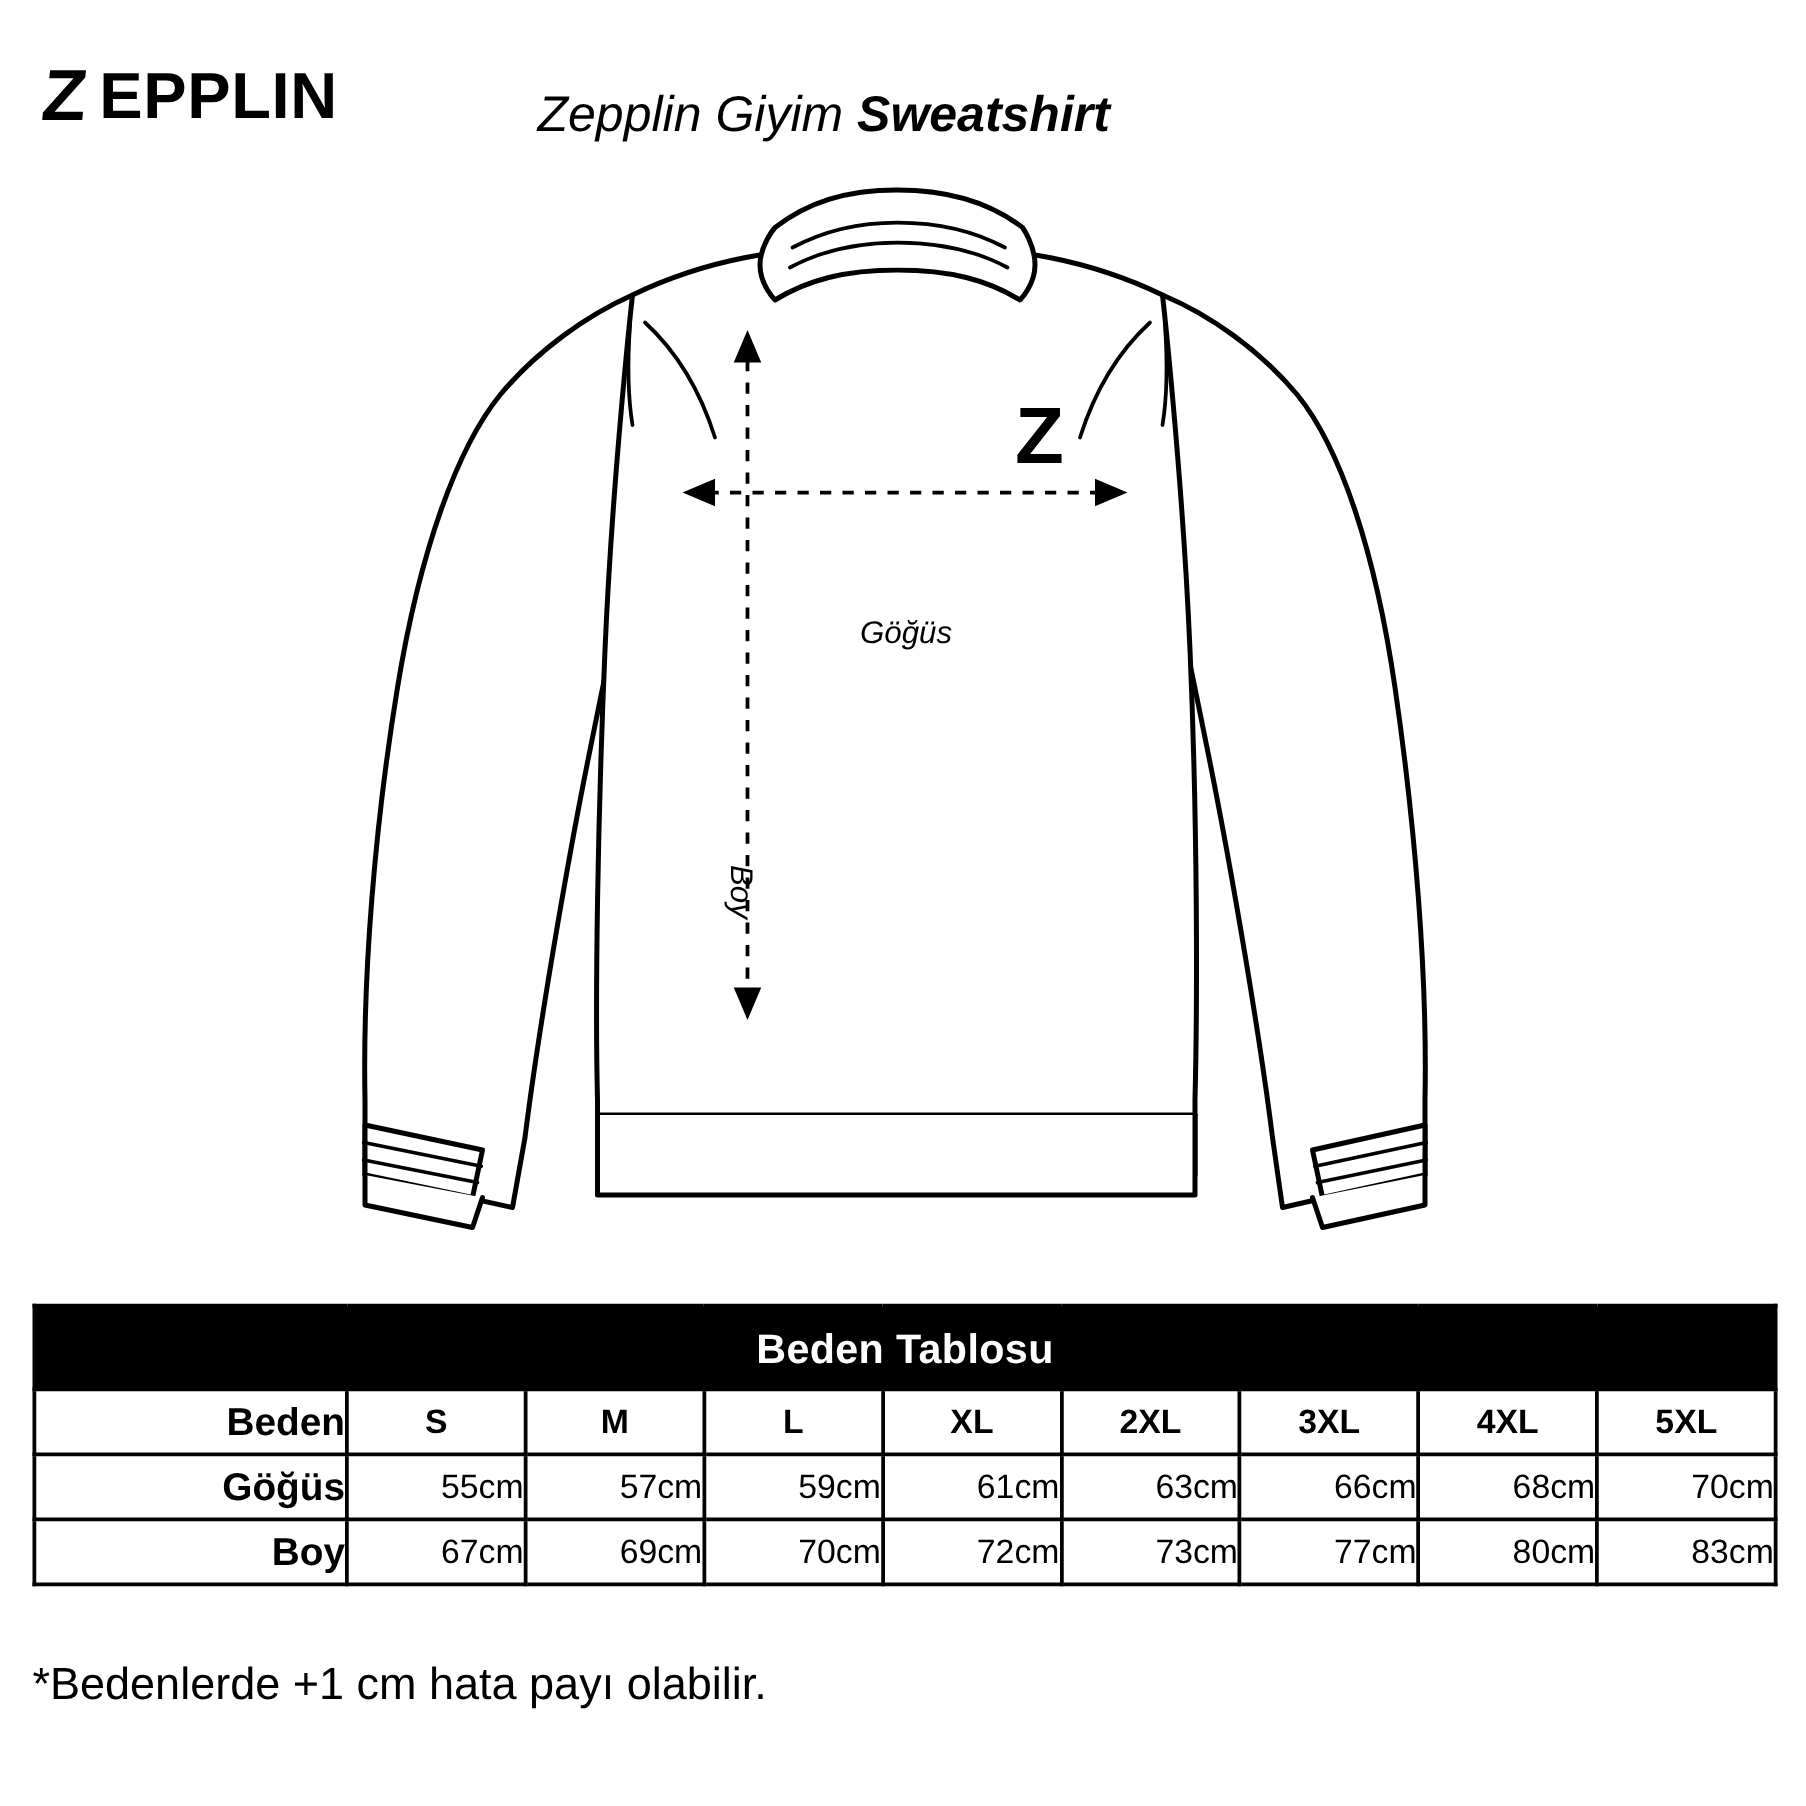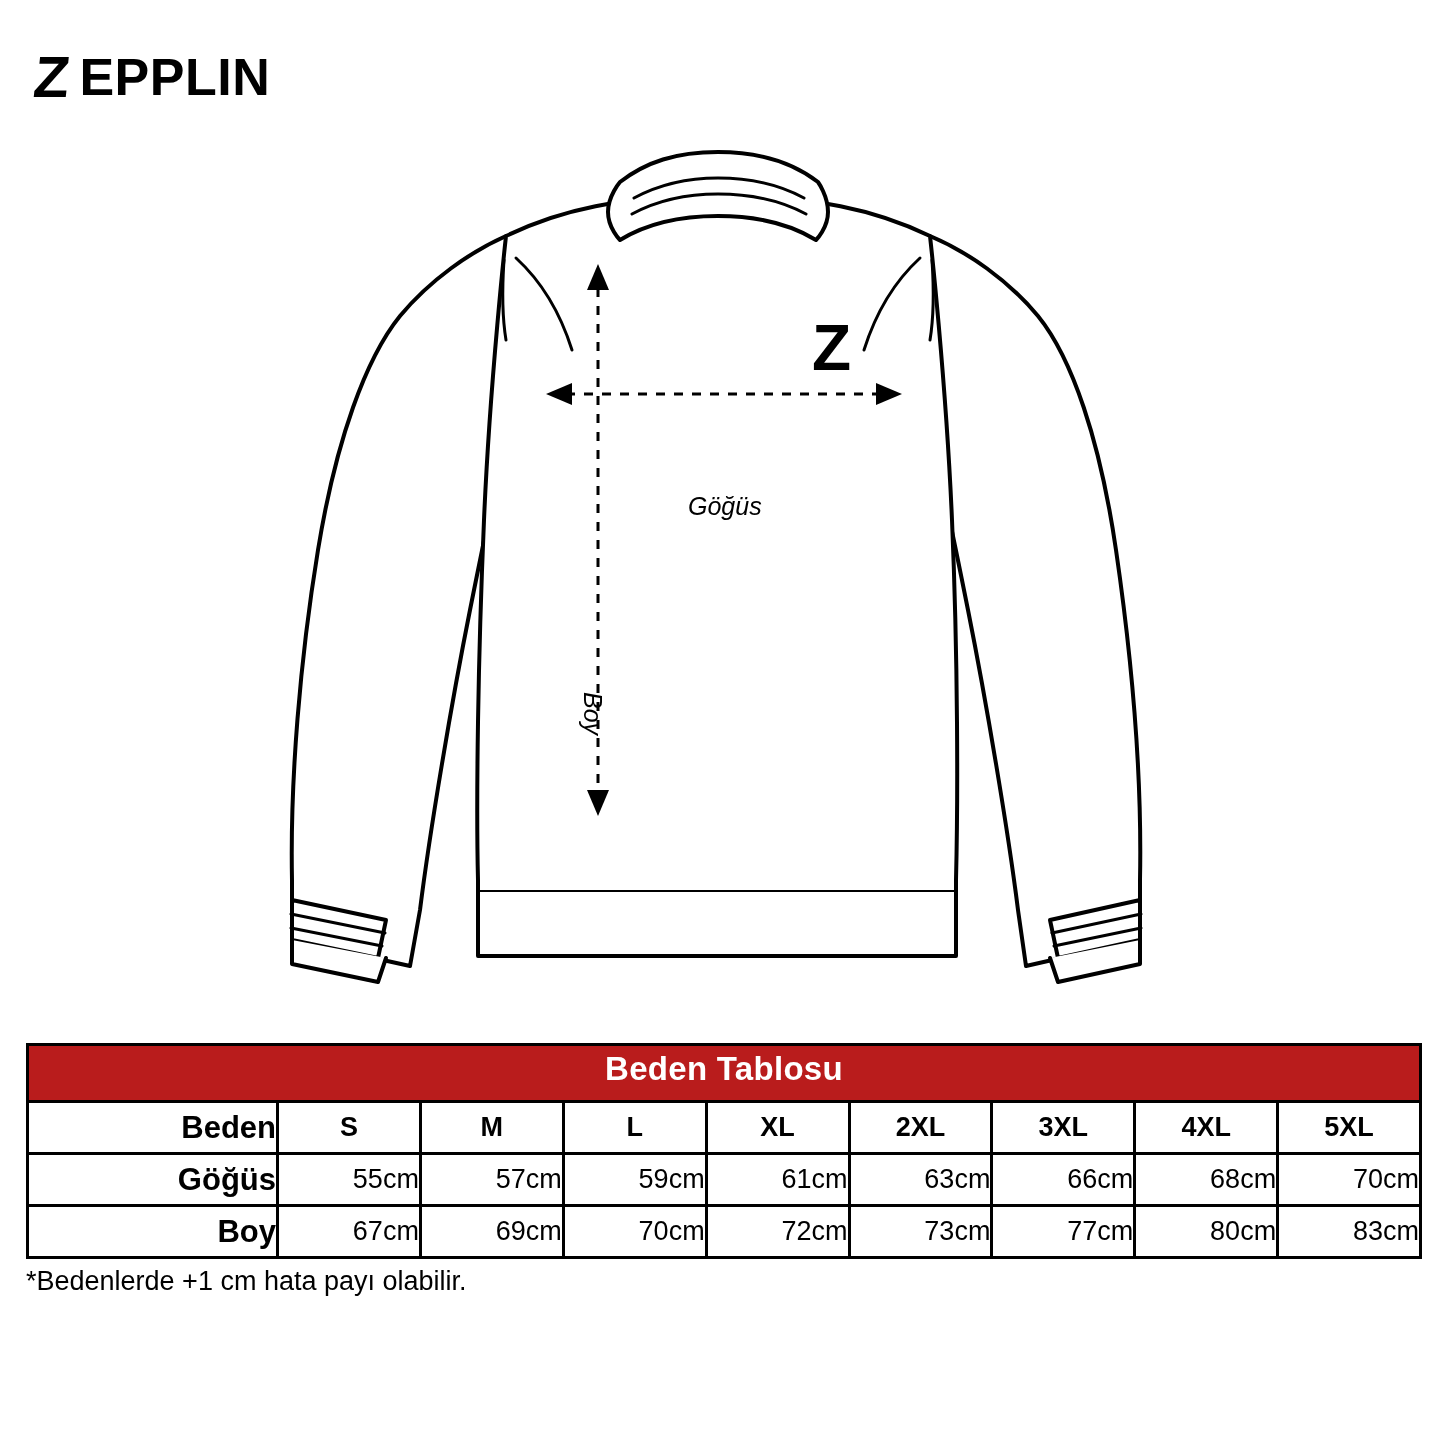--- a/index.html
+++ b/index.html
@@ -78,26 +78,26 @@
     left: 26px; top: 1043px;
     width: 1396px;
   }
   table {
     border-collapse: collapse;
     width: 100%;
     table-layout: fixed;
   }
   table, th, td { border: 3px solid #000; }
   .tbl-title {
-    background: #b91c1c;
+    background: #000000;
     color: #fff;
     text-align: center;
     font-size: 33px;
     font-weight: bold;
-    padding: 4px 0 12px 0;
+    padding: 14px 0 12px 0;
     letter-spacing: 0.3px;
   }
   th, td {
     font-size: 27px;
     padding: 6px 0;
     height: 52px;
   }
   .rowhead {
     font-weight: bold;
     font-size: 31px;
@@ -110,31 +110,34 @@
     text-align: center;
   }
   .cell {
     text-align: right;
     padding-left: 14px;
     font-size: 27px;
   }
   col.first { width: 250px; }
   .note {
     position: absolute;
-    left: 26px; top: 1266px;
-    font-size: 27px;
+    left: 26px; top: 1326px;
+    font-size: 36px;
   }
 </style>
 </head>
 <body>
 
 <div class="header">
   <div class="brand-logo">
     <span class="brand-z">Z</span>
     <span class="brand-rest">EPPLIN</span>
+  </div>
+  <div class="title">
+    <span class="light">Zepplin Giyim </span><span>Sweatshirt</span>
   </div>
 </div>
 
 <div class="illustration">
   <svg width="1445" height="880" viewBox="0 0 1445 880" fill="none" xmlns="http://www.w3.org/2000/svg">
     <g stroke="#000" stroke-width="4" fill="#fff" stroke-linejoin="round" stroke-linecap="round">
 
       <path d="M506 96 C470 112 430 140 400 176 C366 218 336 300 318 410 C300 520 290 640 292 740 L292 800 L410 826 L420 770 C430 690 452 560 470 470 C484 400 496 340 508 300"></path>
 
       <path d="M292 760 L292 800 L378 818 L386 780 Z"></path>

